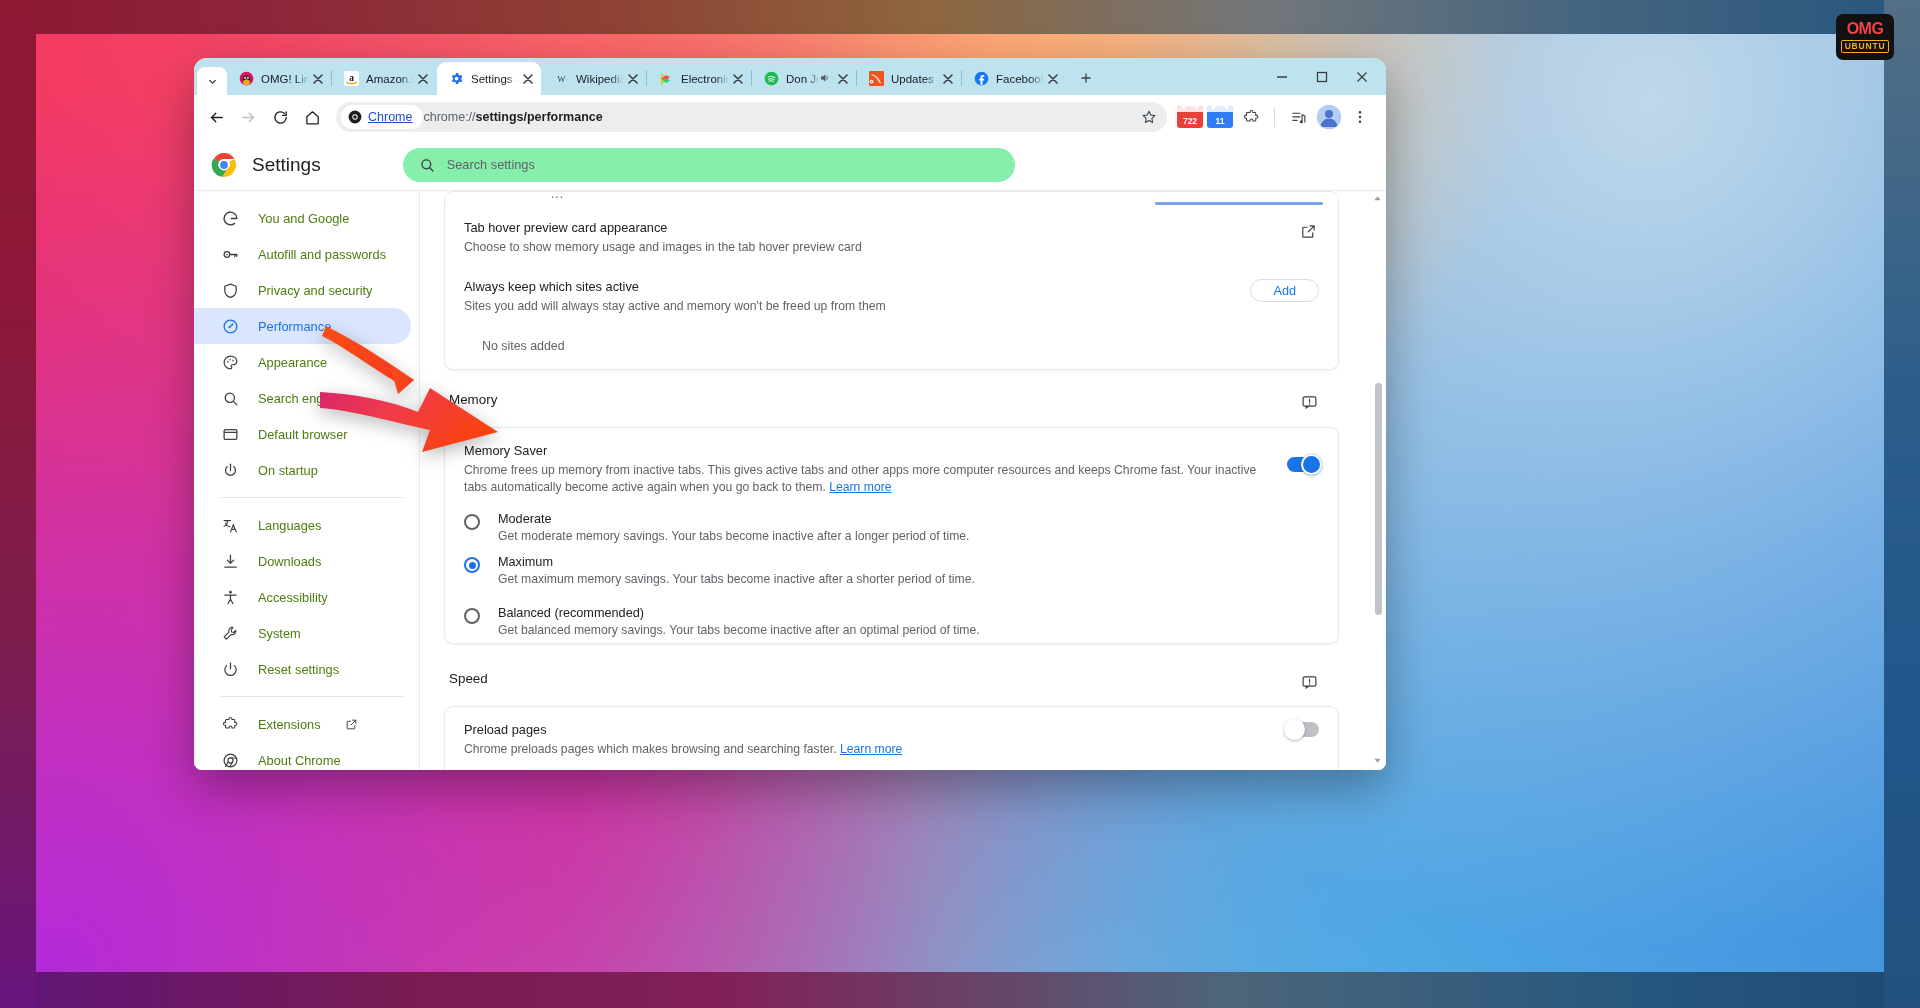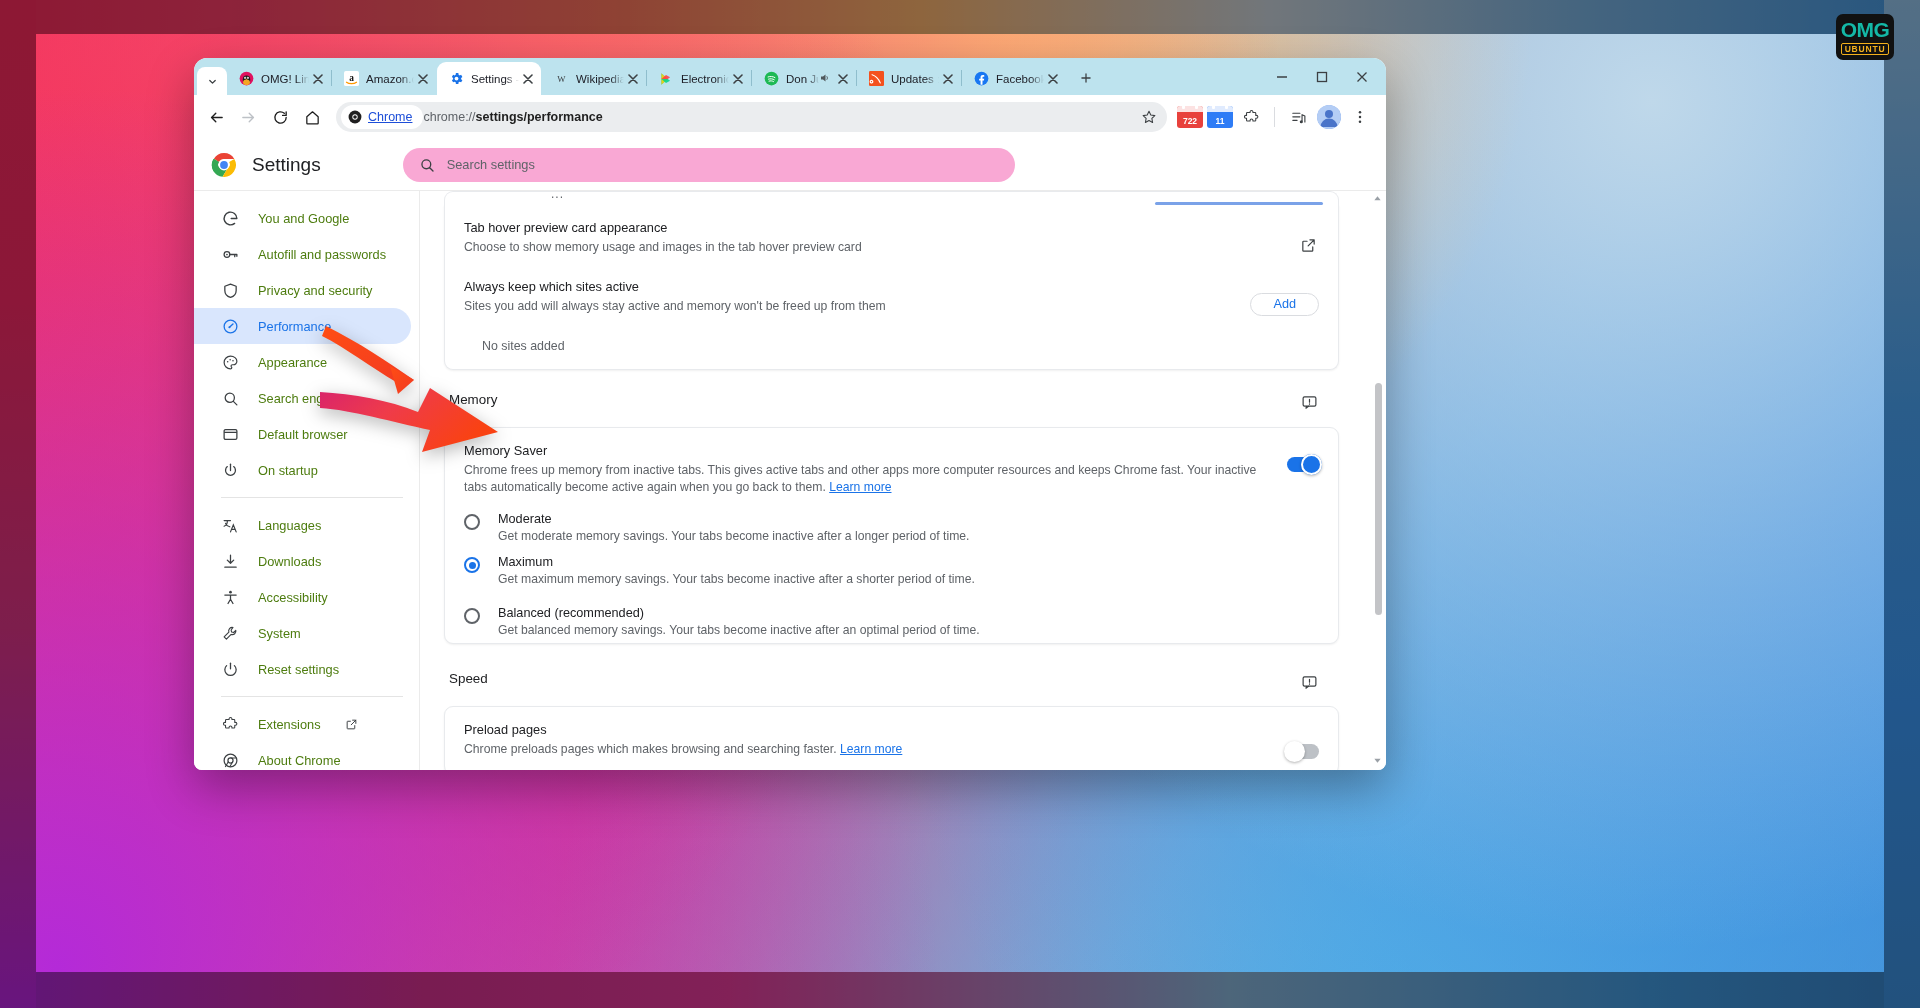--- a/index.html
+++ b/index.html
@@ -48,21 +48,21 @@
   
   #omg-logo {
     position: absolute; top: 14px; right: 26px;
     width: 58px; height: 46px;
     background: #111; border-radius: 7px;
     display: flex; flex-direction: column;
     align-items: center; justify-content: center;
     line-height: 1;
   }
   #omg-logo .omg {
-    color: #14b8a6; font-weight: bold; font-size: 21px; letter-spacing: -0.5px;
+    color: #ef4444; font-weight: bold; font-size: 16px; letter-spacing: -0.5px;
   }
   #omg-logo .ubuntu {
     color: #f3b01c; font-weight: bold; font-size: 8.5px;
     letter-spacing: 0.8px; margin-top: 3px;
     border: 1.4px solid #f3b01c; padding: 1px 3px; border-radius: 2px;
   }
 
   
   #browser {
     position: absolute;
@@ -239,21 +239,21 @@
     border-bottom: 1px solid #ebebeb;
   }
   #settings-logo { width: 26px; height: 26px; margin-left: 17px; flex:0 0 26px;}
   #settings-title {
     font-size: 19px; color: #202124; font-weight: 500;
     margin-left: 15px;
   }
   #search-settings {
     margin-left: 82px;
     width: 612px; height: 34px;
-    background: #f9a8d4;
+    background: #86efac;
     border-radius: 17px;
     display: flex; align-items: center;
     padding: 0 16px;
     gap: 12px;
   }
   #search-settings .ph { font-size: 12.8px; color: #5f6368; }
 
   #settings-body { flex: 1 1 auto; display: flex; min-height: 0; position: relative; }
 
   
@@ -288,21 +288,21 @@
   }
   #content-inner { padding: 0 47px 0 24px; }
   .card {
     background: #fff;
     border: 1px solid #e8eaed;
     border-radius: 9px;
     box-shadow: 0 1px 2px rgba(60,64,67,.08);
     margin-bottom: 5px;
   }
   .row {
-    display: flex; align-items: flex-end;
+    display: flex; align-items: flex-start;
     padding: 15px 19px;
   }
   .row .texts { flex: 1 1 auto; min-width: 0; }
   .row .ttl { font-size: 12.8px; color: #202124; margin-bottom: 4px; }
   .row .sub { font-size: 12.2px; color: #5f6368; line-height: 1.42; }
   .row .sub a { color: #1a73e8; text-decoration: underline; }
 
   .partial-top {
     height: 14px;
     border: 1px solid #e8eaed;

